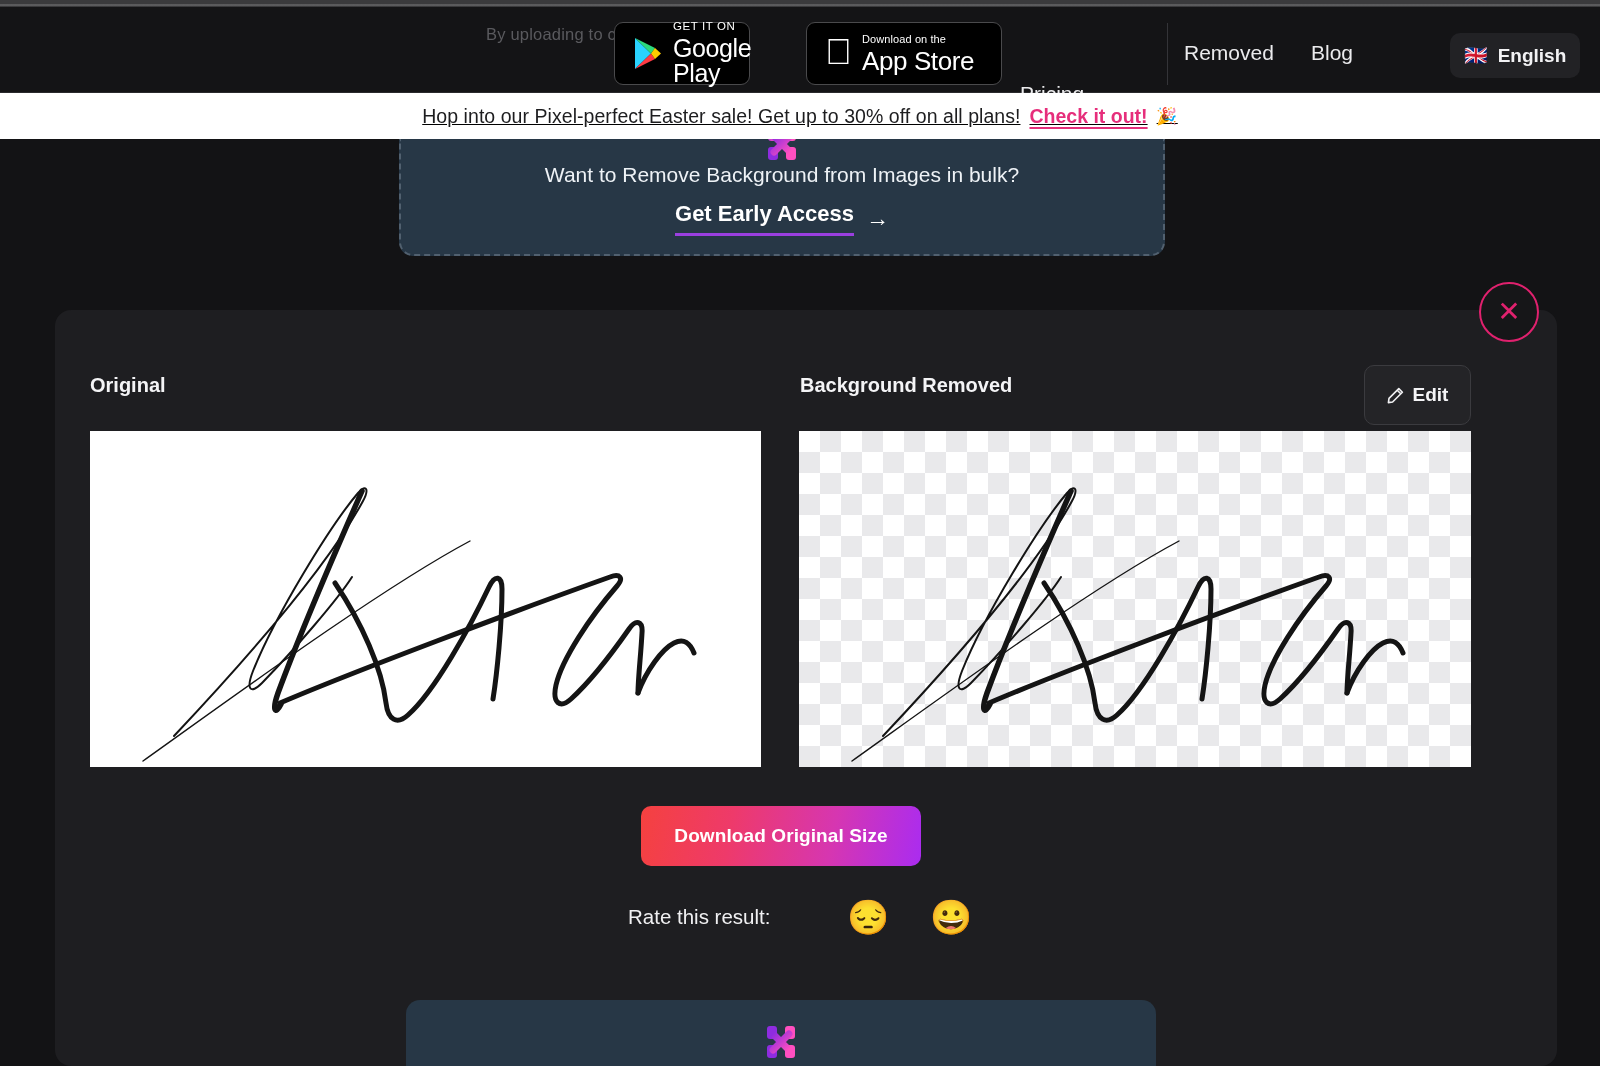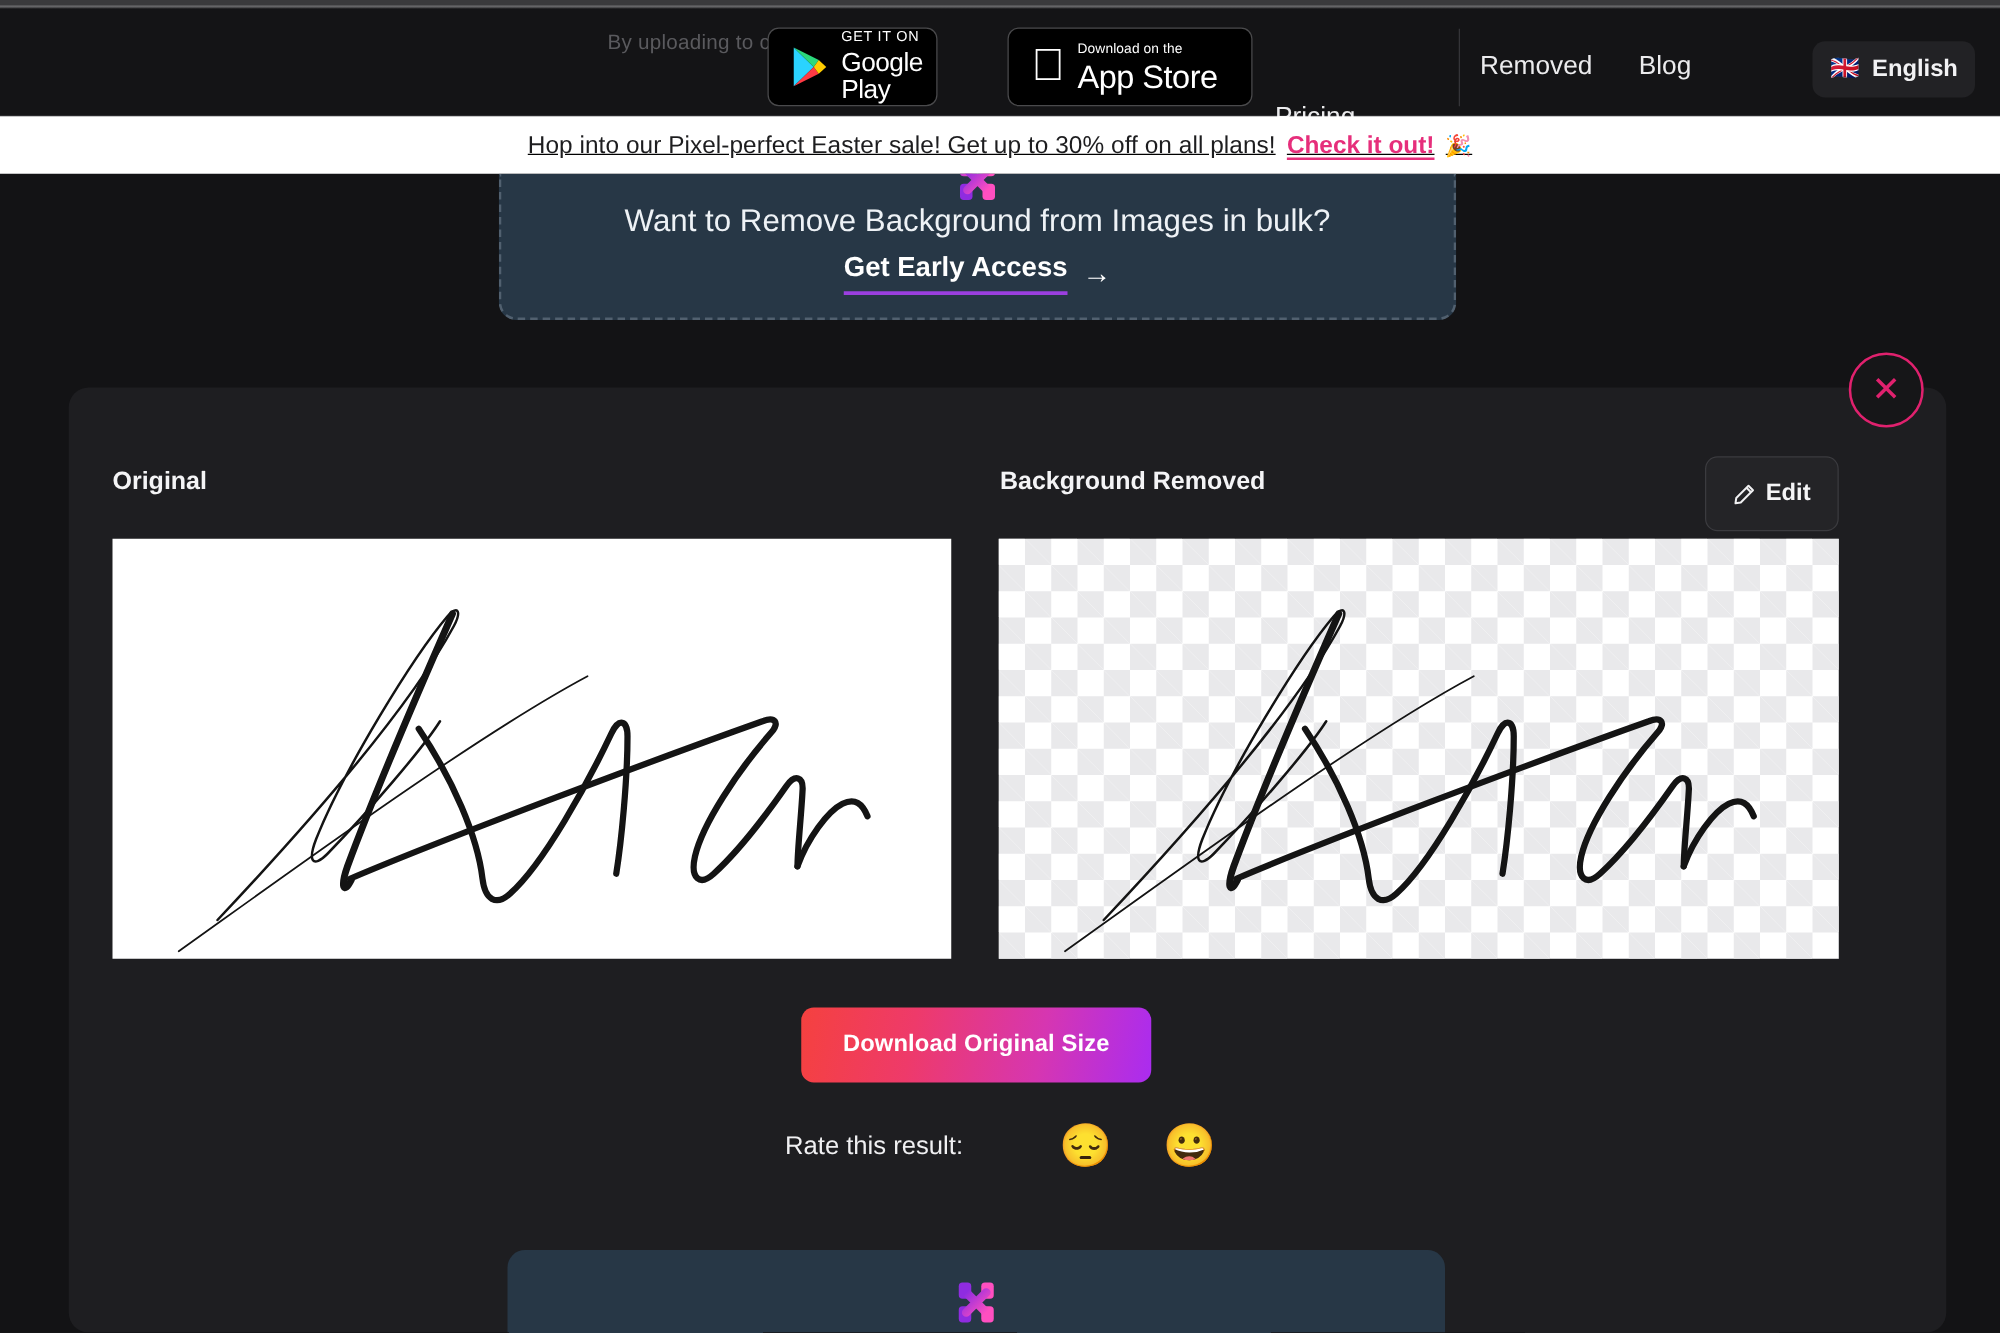--- a/index.html
+++ b/index.html
@@ -32,21 +32,21 @@
     background: #000; border-radius: 9px;
     border: 1px solid #4a4a4c;
     display: flex; align-items: center; gap: 10px;
     padding: 0 18px; height: 63px;
   }
   .store-badge.google { left: 614px; width: 136px; }
   .store-badge.apple  { left: 806px; width: 196px; }
   .badge-text { display: flex; flex-direction: column; line-height: 1; }
   .badge-top { font-size: 11.5px; color: #fff; letter-spacing: .6px; }
   .badge-top.apple-top { font-size: 11px; letter-spacing: .1px; }
-  .badge-main { font-size: 21px; color: #fff; letter-spacing: -.4px; margin-top: 3px; }
+  .badge-main { font-size: 25px; color: #fff; letter-spacing: -.4px; margin-top: 3px; }
   .badge-main.apple-main { font-size: 26px; }
   .gp-icon { width: 30px; height: 33px; position: relative; flex: 0 0 auto; }
   .apple-icon { font-size: 36px; color: #fff; line-height: 1; margin-top: -4px; }
 
   .nav-divider {
     position: absolute; top: 16px; left: 1167px; width: 1px; height: 62px;
     background: #343438;
   }
   .nav-link {
     position: absolute; top: 34px;
@@ -90,21 +90,21 @@
     border-top: none;
     border-radius: 0 0 14px 14px;
     overflow: hidden;
   }
   .bulk-logo-top {
     position: absolute; top: -17px; left: 50%; transform: translateX(-50%);
     width: 44px; height: 44px;
   }
   .bulk-title {
     position: absolute; top: 24px; left: 0; width: 100%;
-    text-align: center; font-size: 25px; color: #eef2f6; font-weight: 500;
+    text-align: center; font-size: 21px; color: #eef2f6; font-weight: 500;
   }
   .bulk-link {
     position: absolute; top: 62px; left: 0; width: 100%;
     text-align: center; cursor: pointer;
   }
   .bulk-link-inner {
     display: inline-flex; align-items: center; gap: 12px;
     font-size: 22px; font-weight: 700; color: #ffffff;
   }
   .bulk-link-text {

